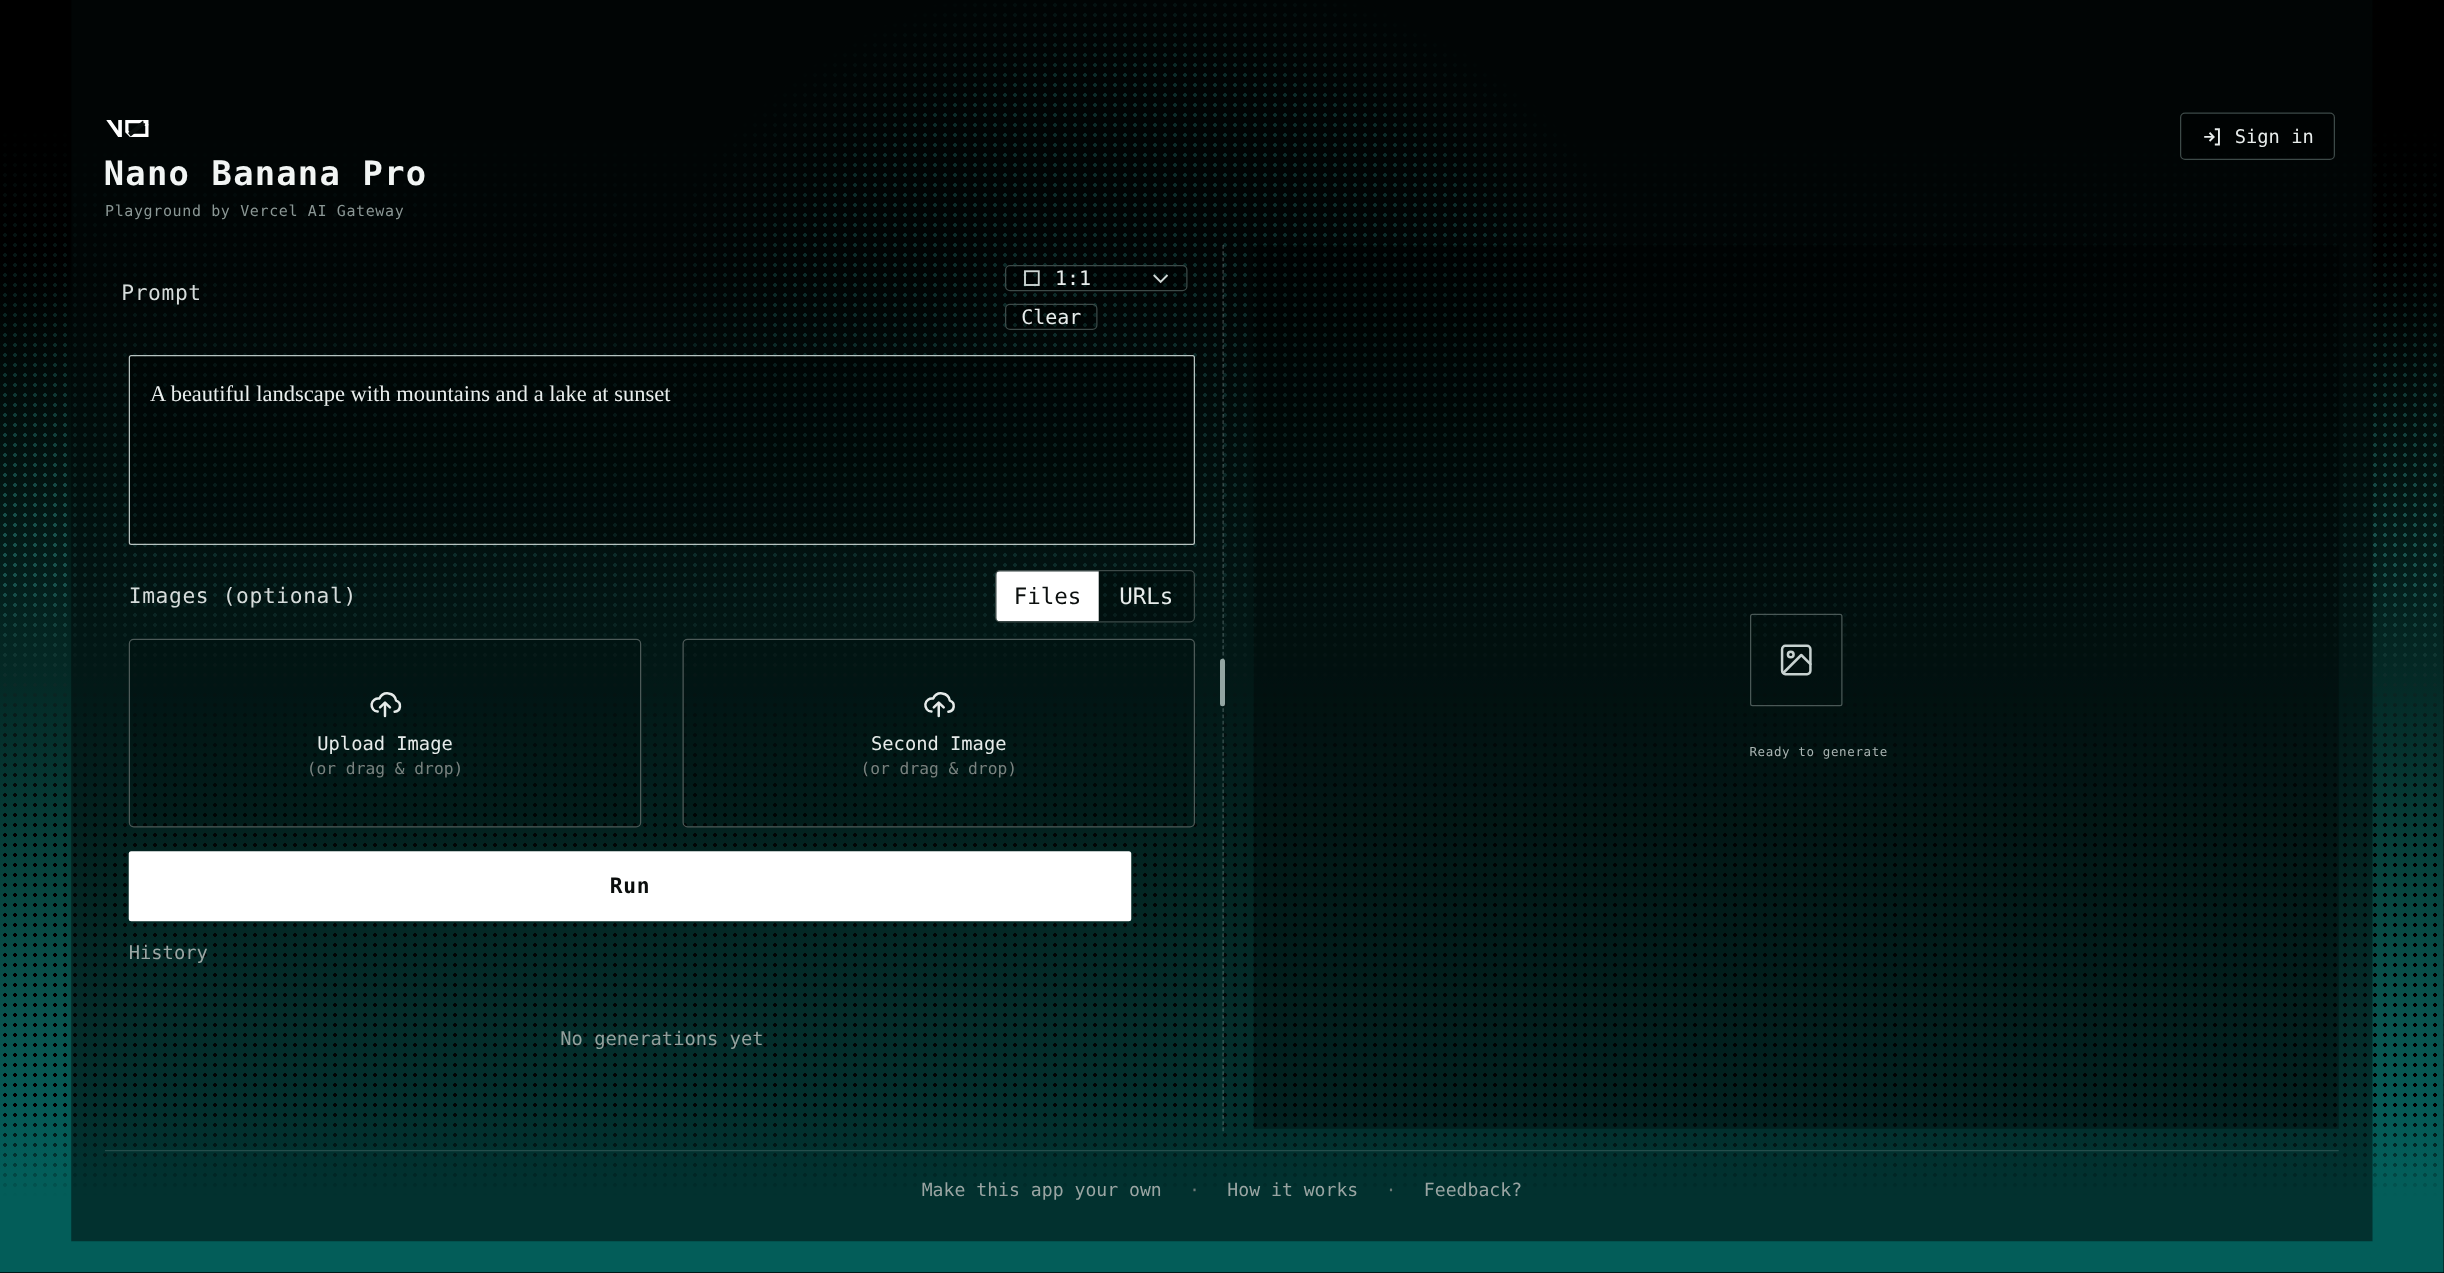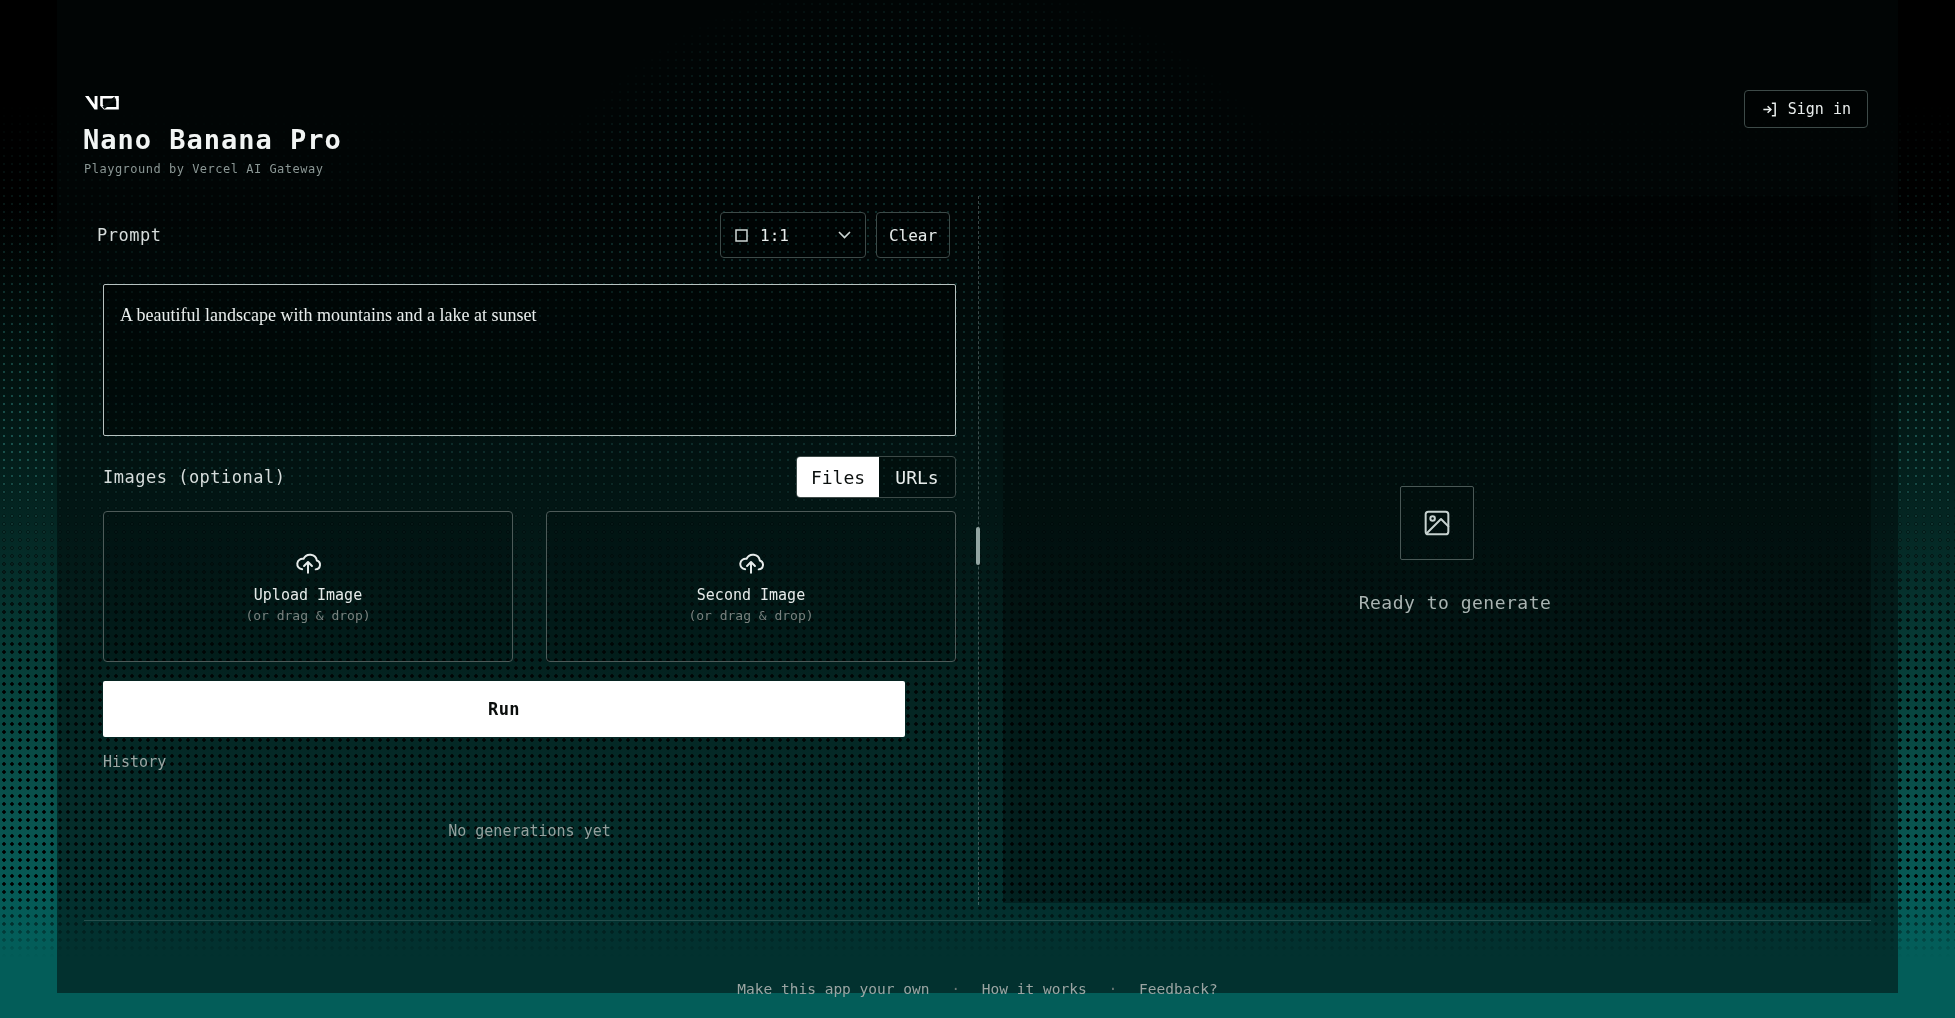--- a/index.html
+++ b/index.html
@@ -48,21 +48,21 @@
 
   .signin {
     position:absolute; right:30px; top:90px; height:38px; padding:0 16px;
     display:flex; align-items:center; gap:10px; cursor:pointer;
     border:1px solid #3d4a48; border-radius:4px; background:rgba(0,0,0,.25);
     color:#e8edec; font-size:15px;
   }
 
   .prompt-row { position:absolute; left:40px; top:212px; width:853px; height:46px; display:flex; align-items:center; }
   .lbl { font-size:17px; color:#d6dcdb; letter-spacing:.5px; }
-  .prompt-controls { margin-left:auto; display:flex; gap:10px; height:46px; }
+  .prompt-controls { margin-left:auto; display:flex; gap:10px; height:46px;flex-direction:column; }
   .aspect {
     width:146px; height:46px; display:flex; align-items:center; gap:12px; padding:0 14px;
     border:1px solid #3d4a48; border-radius:4px; color:#e8edec; font-size:16px; cursor:pointer;
     background:rgba(0,0,0,.2);
   }
   .aspect .chev { margin-left:auto; }
   .clear-btn {
     width:74px; height:46px; display:flex; align-items:center; justify-content:center;
     border:1px solid #3d4a48; border-radius:4px; color:#e8edec; font-size:16px; cursor:pointer;
     background:rgba(0,0,0,.2);
@@ -113,25 +113,25 @@
   
   .output-panel {
     position:absolute; left:946px; top:196px; width:868px; height:707px;
     background:rgba(0,0,0,.30);
     display:flex; flex-direction:column; align-items:center; justify-content:center;
   }
   .img-frame {
     width:74px; height:74px; border:1px solid #4a5856; border-radius:2px;
     display:flex; align-items:center; justify-content:center;
   }
-  .output-status { margin-top:32px; font-size:18px; color:#a9b4b2; letter-spacing:.5px;margin-left:36px; }
+  .output-status { margin-top:32px; font-size:10px; color:#a9b4b2; letter-spacing:.5px;margin-left:36px; }
 
   
   .footer-rule { position:absolute; left:27px; top:920px; width:1787px; border-top:1px solid rgba(255,255,255,.14); }
-  .footer { position:absolute; left:0; top:945px; width:100%; display:flex; justify-content:center; align-items:center; gap:22px;margin-top:36px; }
+  .footer { position:absolute; left:0; top:945px; width:100%; display:flex; justify-content:center; align-items:center; gap:22px; }
   .footer a { font-size:14.5px; color:#9aa5a3; text-decoration:none; cursor:pointer; }
   .footer .dotsep { color:#6e7a78; font-size:14px; }
 
   svg { display:block; }
 </style>
 </head>
 <body>
 
 <div class="page">
   <div class="dots-teal"></div>

